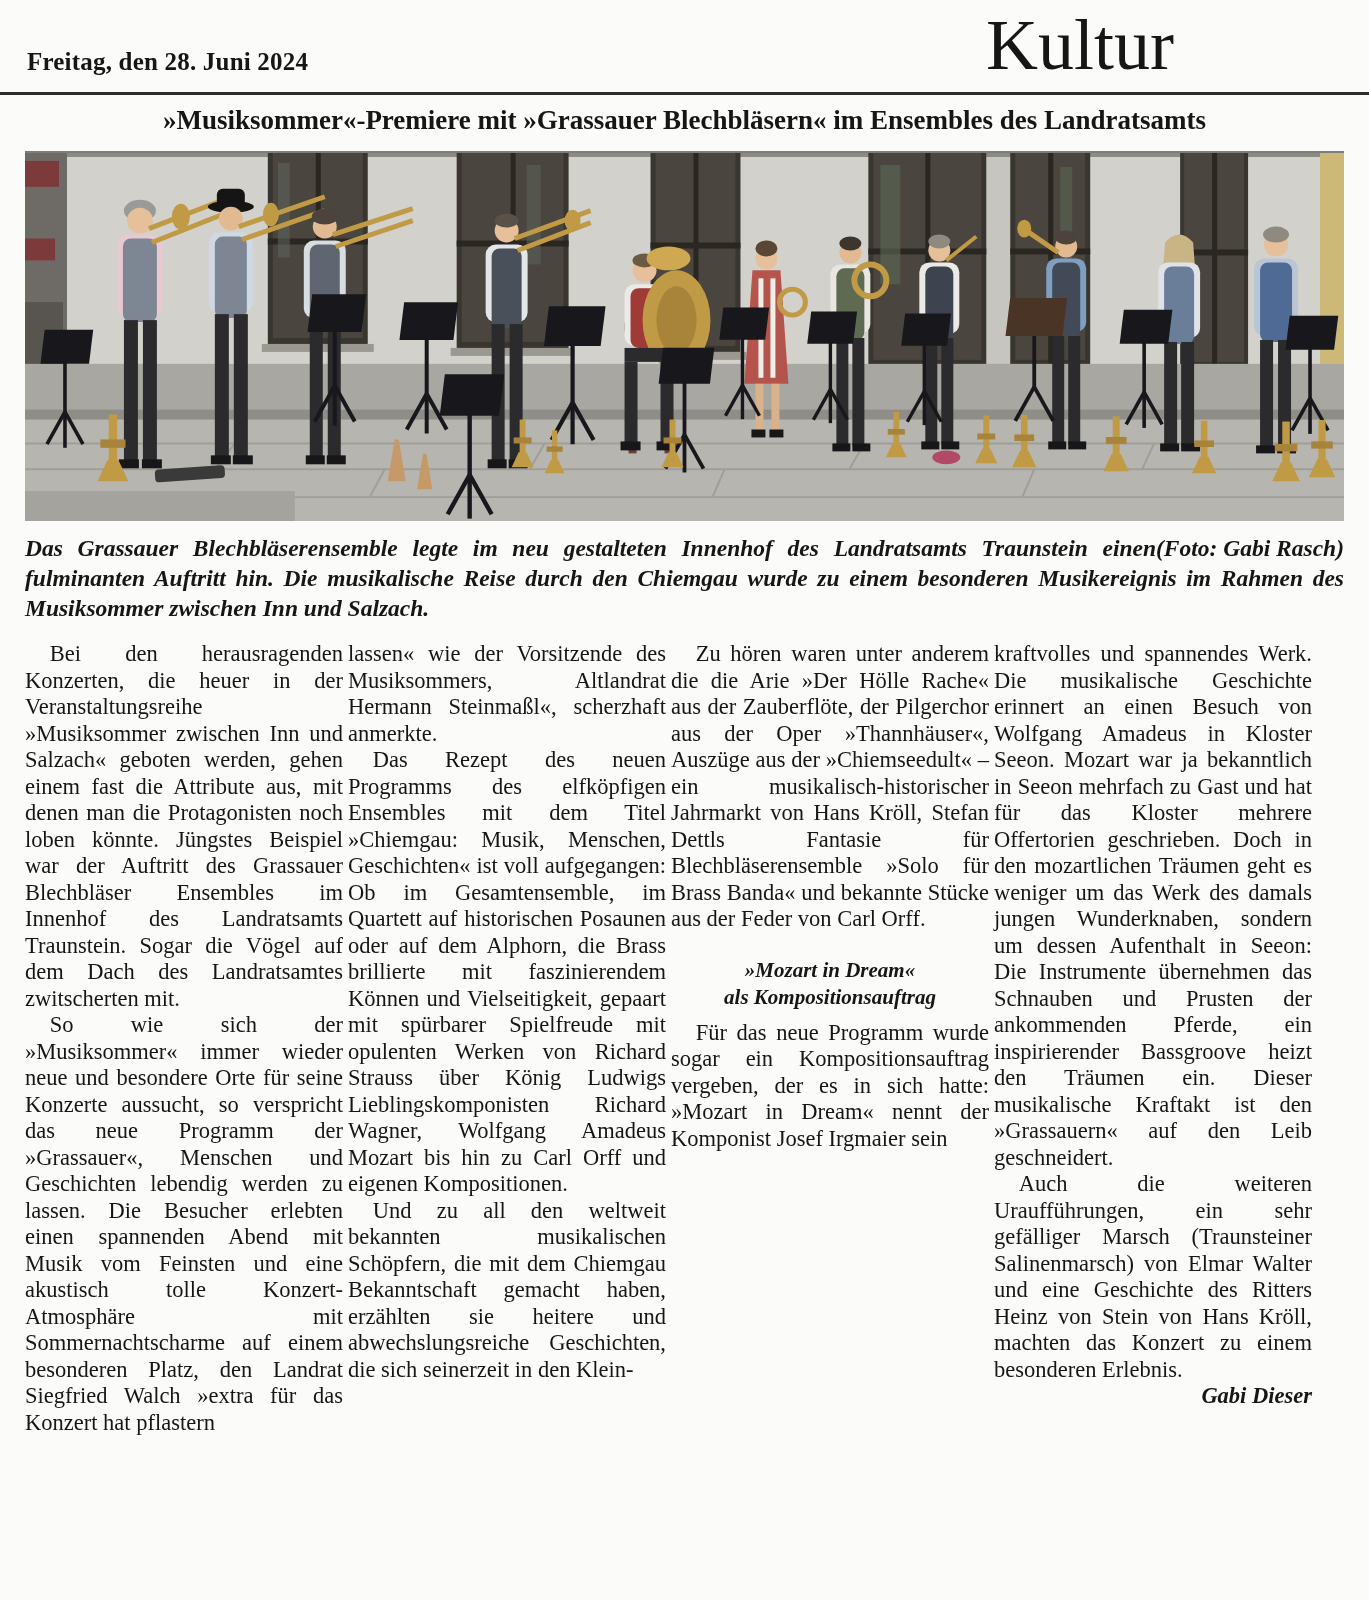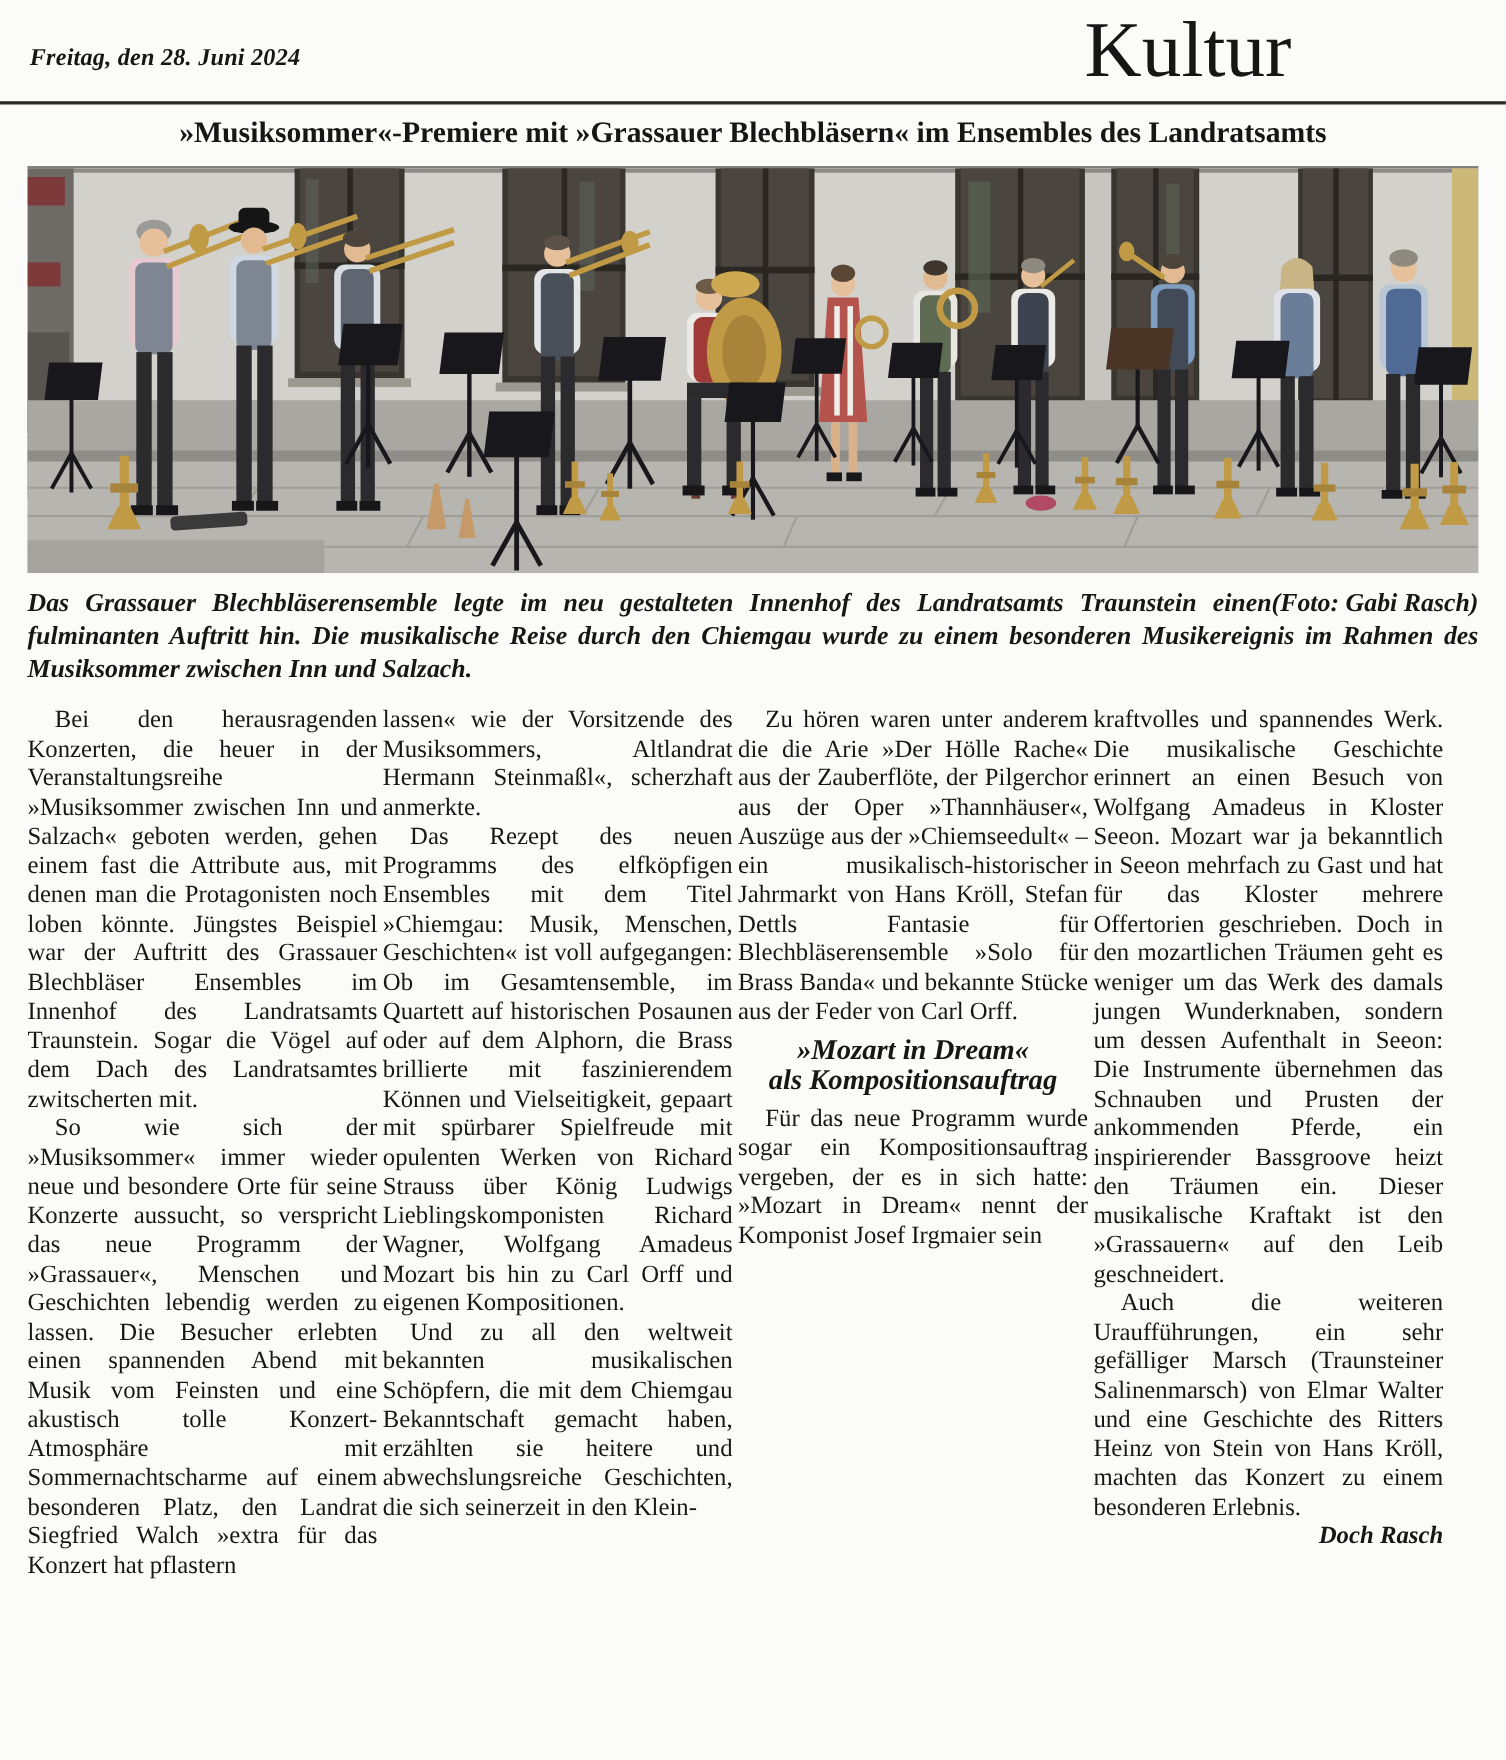--- a/index.html
+++ b/index.html
@@ -4,39 +4,39 @@
 <style>
   * { margin:0; padding:0; box-sizing:border-box; }
   html,body { background:#e9e9e7; }
   .page {
     width:1369px; height:1600px; margin:0 auto; background:#fbfbf9;
     color:#161616; font-family:"Liberation Serif", serif; overflow:hidden;
     padding:0 25px;
   }
   
   .masthead { position:relative; height:92px; }
-  .date { position:absolute; left:2px; bottom:27px; font-size:22px; font-weight:bold; letter-spacing:.2px;font-style:italic; }
+  .date { position:absolute; left:2px; bottom:16px; font-size:25px; font-weight:bold; letter-spacing:.2px; }
   .section-title { position:absolute; right:170px; top:2px; font-size:72px; line-height:86px; }
   .rule { border:0; border-top:3px solid #2d2d2d; margin:0 -25px; }
   
   .headline { text-align:center; font-style:italic; font-weight:bold; font-size:54px; line-height:58px; margin-top:16px; letter-spacing:.5px; }
   .subheadline { text-align:center; font-weight:bold; font-size:27px; margin-top:10px; }
   
   figure { margin-top:15px; }
   .photo-wrap { width:1319px; height:370px; border-top:2px solid #7d7d7b; background:#d2d1cc; }
   .photo-wrap svg { display:block; width:100%; height:100%; }
   figcaption { margin-top:12px; font-weight:bold; font-style:italic; font-size:23.5px; line-height:30px; text-align:justify; }
   figcaption .credit { float:right; }
   
   .cols { display:flex; gap:5px; margin-top:18px; height:880px; overflow:hidden;font-family:Liberation Serif, serif; }
   .col { width:318px; flex:0 0 318px; text-align:justify; font-size:22.5px; line-height:26.5px;
          hyphens:auto; -webkit-hyphens:auto; overflow-wrap:break-word; }
   .col p { margin:0; }
   .col p.indent { text-indent:1.1em; }
-  .crosshead { text-align:center; font-size:26px; line-height:27px; font-weight:bold; font-style:italic; margin:8px 0 9px; }
+  .crosshead { text-align:center; font-size:21px; line-height:27px; font-weight:bold; font-style:italic; margin:24px 0 9px; }
   .author { float:right; font-weight:bold; font-style:italic; }
 </style>
 </head>
 <body>
 
 <div class="page">
 
   <div class="masthead">
     <div class="date">Freitag, den 28. Juni 2024</div>
     <div class="section-title">Kultur</div>
@@ -359,18 +359,18 @@
       <h3 class="crosshead">
         <span>»Mozart in Dream«</span><br>
         <span>als Kompositionsauftrag</span>
       </h3>
       <p class="indent">Für das neue Programm wurde sogar ein Kompositionsauftrag vergeben, der es in sich hatte: »Mozart in Dream« nennt der Komponist Josef Irgmaier sein</p>
     </div>
     <div class="col">
       <p>kraftvolles und spannendes Werk. Die musikalische Geschichte erinnert an einen Besuch von Wolfgang Amadeus in Kloster Seeon. Mozart war ja bekanntlich in Seeon mehrfach zu Gast und hat für das Kloster mehrere Offertorien geschrieben. Doch in den mozartlichen Träumen geht es weniger um das Werk des damals jungen Wunderknaben, sondern um dessen Aufenthalt in Seeon: Die Instrumente übernehmen das Schnauben und Prusten der ankommenden Pferde, ein inspirierender Bassgroove heizt den Träumen ein. Dieser musikalische Kraftakt ist den »Grassauern« auf den Leib geschneidert.</p>
       <p class="indent">
         <span>Auch die weiteren Uraufführungen, ein sehr gefälliger Marsch (Traunsteiner Salinenmarsch) von Elmar Walter und eine Geschichte des Ritters Heinz von Stein von Hans Kröll, machten das Konzert zu einem besonderen Erlebnis.</span>
-        <span class="author">Doch Rasch</span>
+        <span class="author">Gabi Dieser</span>
       </p>
     </div>
   </main>
 
 </div>
 
 </body></html>

